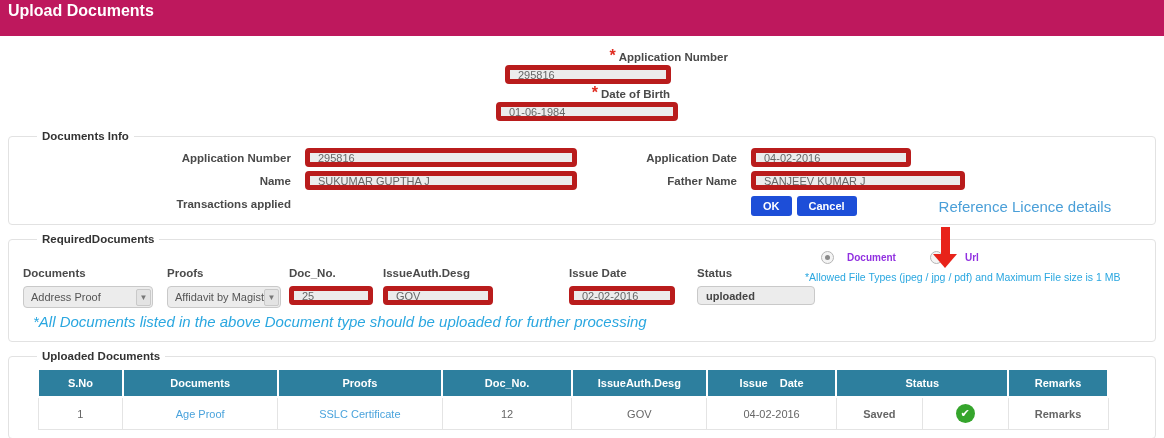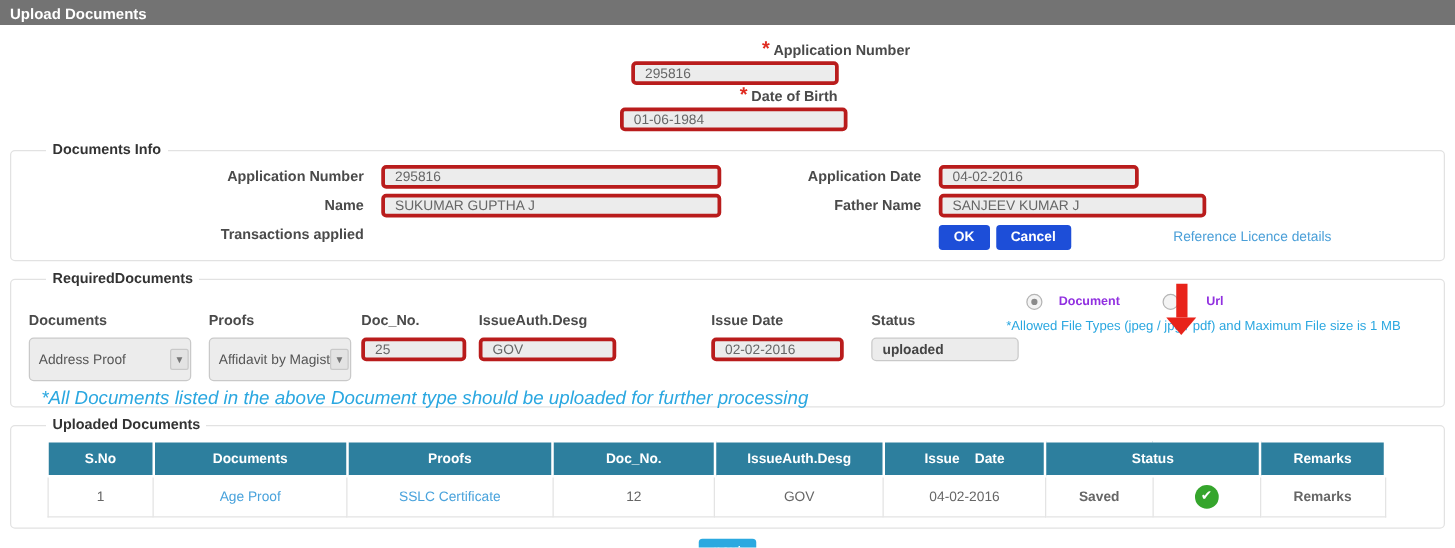--- a/index.html
+++ b/index.html
@@ -1,33 +1,33 @@
 <!DOCTYPE html>
 <html><head>
 <meta charset="utf-8">
 <style>
   * { box-sizing: border-box; }
   body {
     margin: 0; width: 1164px; height: 438px; overflow: hidden; position: relative;
     background: #fff; font-family: "Liberation Sans", sans-serif;
   }
   
-  .titlebar { height: 20px; background: #737373; color: #fff; font-size: 12px;
+  .titlebar { height: 36px; background: #be185d; color: #fff; font-size: 16px;
     font-weight: bold; line-height: 22px; padding-left: 8px; }
   
   .lbl { font-size: 11.5px; font-weight: bold; color: #4a4a4a; white-space: nowrap; }
   .req { color: #e02b20; margin-right: 3px; font-weight: bold; }
-  .inp { background: #ececec; border: 3px solid #b91c1c; border-radius: 4px; height: 19px;
+  .inp { background: #ececec; border: 5px solid #b91c1c; border-radius: 4px; height: 19px;
     font-size: 11px; color: #666; padding: 1px 8px; font-family: inherit; }
   .inp-box { background: #ececec; border: 1px solid #c9c9c9; border-radius: 4px; height: 19px;
     font-size: 11px; color: #666; padding: 2px 8px; line-height: 14px; }
   .btn { background: #2ba9e0; color: #fff; border: none; border-radius: 3px; cursor: pointer;
     font-weight: bold; font-size: 11px; padding: 4px 12px; font-family: inherit; }
   .btn-light { background: #1d4ed8; }
-  .link { color: #4a9fd8; font-size: 11px; text-decoration: none; cursor: pointer; }
+  .link { color: #4a9fd8; font-size: 15px; text-decoration: none; cursor: pointer; }
   fieldset { border: 1px solid #e2e2e2; border-radius: 4px; margin: 0 8px 8px; padding: 0 10px 8px; }
   legend { font-size: 11.5px; font-weight: bold; color: #333; padding: 0 5px; margin-left: 18px; }
   
   .top-row { display: flex; align-items: center; margin: 11px 0 9px; flex-direction: column; }
   .top-row .g1 { width: 292px; text-align: right; }
   .top-row .i1 { width: 166px; margin-left: 12px; }
   .top-row .g2 { width: 176px; text-align: right; }
   .top-row .i2 { width: 182px; margin-left: 10px; }
   
   .ai-grid { display: flex; padding-top: 6px; }
@@ -41,21 +41,21 @@
   .ai-btn-row { display: flex; align-items: center; margin-top: 6px; }
   .ai-btn-row .okb { margin-left: 132px; }
   .ai-btn-row .cnb { margin-left: 5px; }
   .ai-btn-row .ref { margin-left: 82px; }
   
   .rd-wrap { position: relative; height: 88px; }
   .rd-fields { display: flex; padding-left: 4px; padding-top: 22px; }
   .fcol { display: flex; flex-direction: column; }
   .fcol .lbl { margin-bottom: 7px; }
   .fake-select { display: flex; background: #ececec; border: 1px solid #c9c9c9; border-radius: 4px;
-    height: 35px; align-items: center; font-size: 11px; color: #555; cursor: pointer; }
+    height: 22px; align-items: center; font-size: 11px; color: #555; cursor: pointer; }
   .fs-val { flex: 1; padding: 0 7px; white-space: nowrap; overflow: hidden; }
   .fs-arrow { width: 15px; height: 17px; border: 1px solid #c9c9c9; background: #e3e3e3; border-radius: 2px;
     margin-right: 1px; text-align: center; font-size: 8px; color: #777; line-height: 16px; flex: none; }
   .c-doc  { width: 130px; }
   .c-proof{ width: 114px; margin-left: 14px; }
   .c-dno  { width: 84px;  margin-left: 8px; }
   .c-auth { width: 110px; margin-left: 10px; }
   .c-idate{ width: 106px; margin-left: 76px; }
   .c-stat { width: 118px; margin-left: 22px; }
   .c-stat .inp-box { font-weight: bold; color: #444; }

